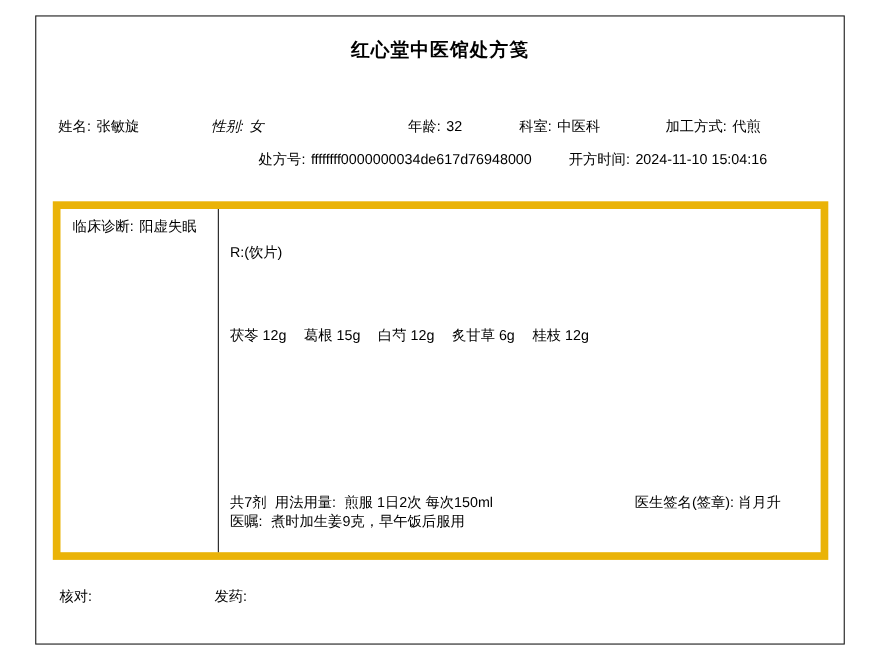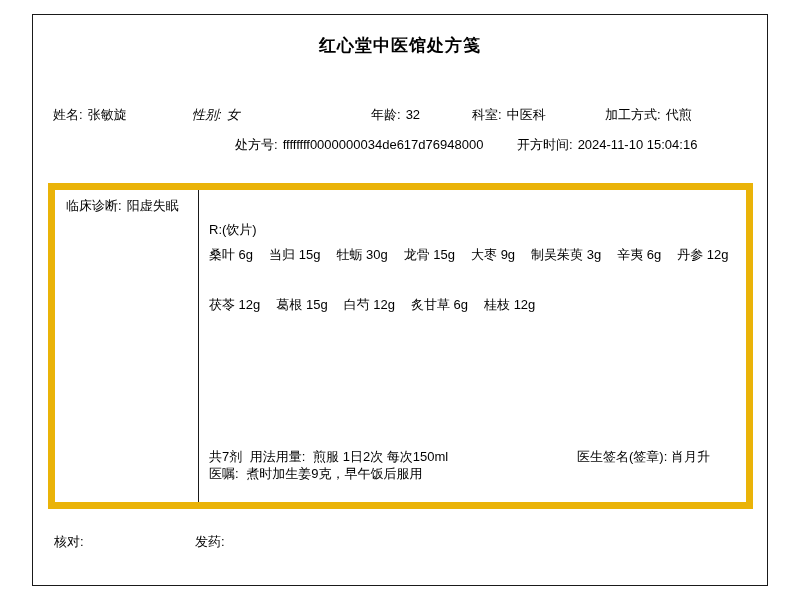--- a/index.html
+++ b/index.html
@@ -67,21 +67,20 @@
 
     <div class="main-box">
       <div class="diag-cell">
         <div class="abs" style="left:11px; top:7px;">
           <span>临床诊断:</span><span class="val">阳虚失眠</span>
         </div>
       </div>
       <div class="rx-cell">
         <div class="abs" style="left:10px; top:7px;margin-top:24px;">R:(饮片)</div>
 
-        <div class="abs" style="left:10px; top:56px;"><span class="herb">桑叶 6g</span><span class="herb">当归 15g</span><span class="herb">牡蛎 30g</span><span class="herb">龙骨 15g</span><span class="herb">大枣 9g</span><span class="herb">制吴茱萸 3g</span><span class="herb">辛夷 6g</span><span class="herb">丹参 12g</span></div>
         <div class="abs" style="left:10px; top:106px;"><span class="herb">茯苓 12g</span><span class="herb">葛根 15g</span><span class="herb">白芍 12g</span><span class="herb">炙甘草 6g</span><span class="herb">桂枝 12g</span></div>
 
         <div class="abs" style="left:10px; top:258px;">
           <span>共7剂</span>
           <span class="gap">用法用量:</span>
           <span class="gap">煎服 1日2次 每次150ml</span>
         </div>
         <div class="abs" style="left:10px; top:275px;">
           <span>医嘱:</span>
           <span class="gap">煮时加生姜9克，早午饭后服用</span>

